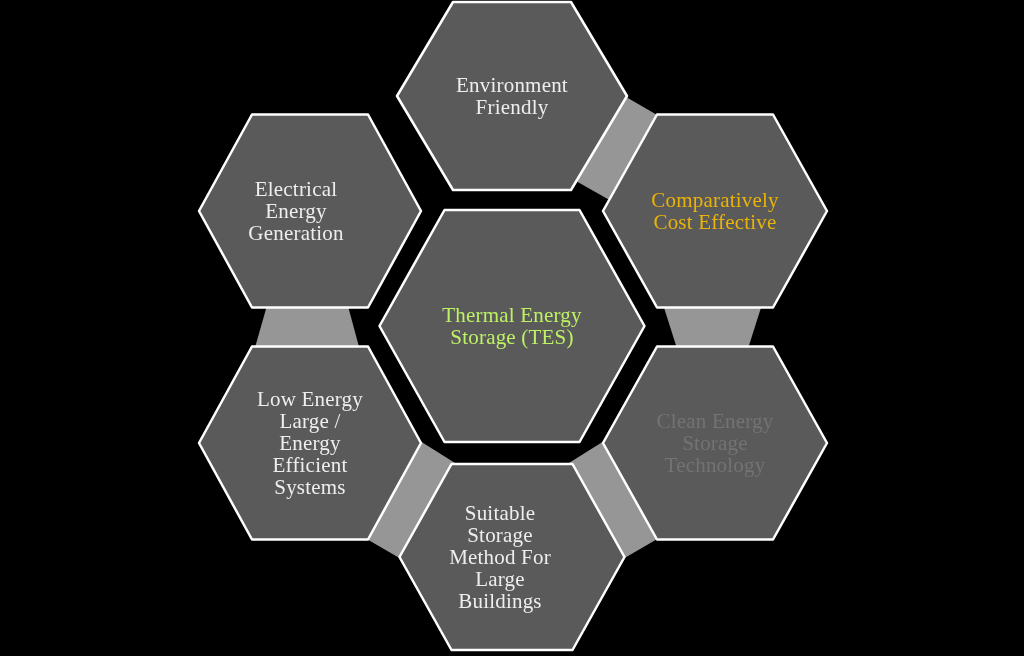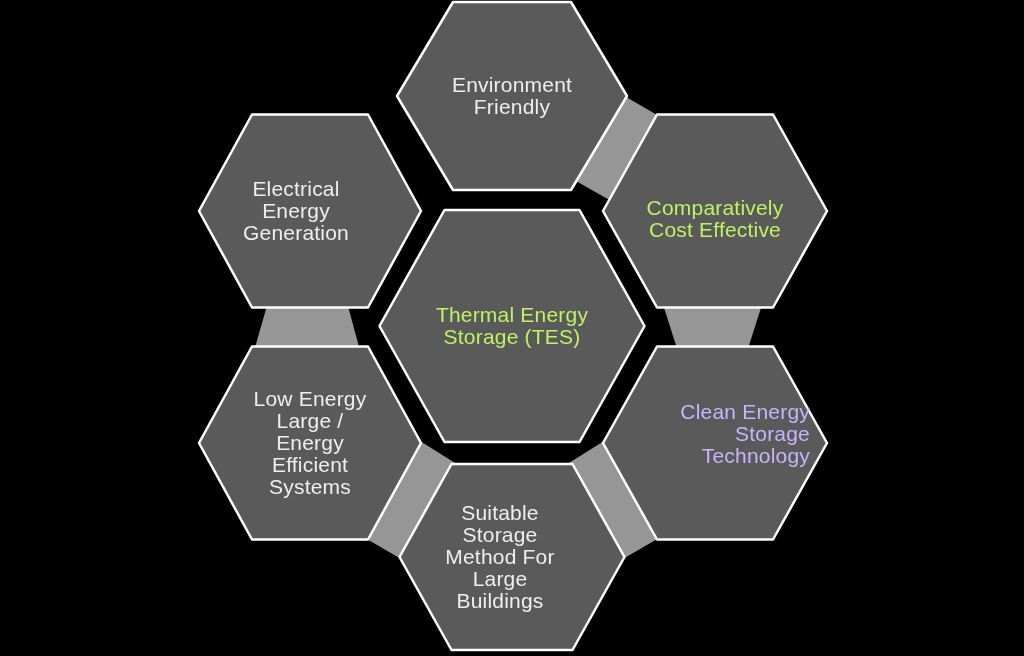--- a/index.html
+++ b/index.html
@@ -5,21 +5,21 @@
   html, body {
     margin: 0;
     padding: 0;
     background: #000000;
   }
   .stage {
     position: relative;
     width: 1024px;
     height: 656px;
     overflow: hidden;
-    font-family: Liberation Sans, sans-serif;
+    font-family: Liberation Serif, serif;
   }
   .stage svg {
     position: absolute;
     left: 0;
     top: 0;
   }
   .hex-label {
     position: absolute;
     transform: translate(-50%, -50%);
     text-align: center;
@@ -45,24 +45,24 @@
       <polygon points="603,443 657,346.5 773,346.5 827,443 773,539.5 657,539.5" fill="#5a5a5a" stroke="#ffffff" stroke-width="2.5" stroke-linejoin="round"></polygon>
       <polygon points="399.5,557 451.5,464 572.5,464 624.5,557 572.5,650 451.5,650" fill="#5a5a5a" stroke="#ffffff" stroke-width="2.5" stroke-linejoin="round"></polygon>
       <polygon points="199,443 252,346.5 368,346.5 421,443 368,539.5 252,539.5" fill="#5a5a5a" stroke="#ffffff" stroke-width="2.5" stroke-linejoin="round"></polygon>
       <polygon points="199,211 252,114.5 368,114.5 421,211 368,307.5 252,307.5" fill="#5a5a5a" stroke="#ffffff" stroke-width="2.5" stroke-linejoin="round"></polygon>
       <polygon points="379.5,326 444.5,210 579.5,210 644.5,326 579.5,442 444.5,442" fill="#5a5a5a" stroke="#ffffff" stroke-width="2.5" stroke-linejoin="round"></polygon>
     </svg>
 
   <div class="hex-label" style="left: 512px; top: 96px; width: 194px; color: rgb(238, 238, 238);">Environment
 Friendly</div>
 
-  <div class="hex-label" style="left: 715px; top: 211px; width: 190px; color: #bef264; margin-top: 8px;">Comparatively
+  <div class="hex-label" style="left: 715px; top: 211px; width: 190px; color: #eab308;">Comparatively
 Cost Effective</div>
 
-  <div class="hex-label" style="left: 715px; top: 434px; width: 190px; color: #c4b5fd; text-align: right;">Clean Energy
+  <div class="hex-label" style="left: 715px; top: 443px; width: 190px; color: #737373;">Clean Energy
 Storage
 Technology</div>
 
   <div class="hex-label" style="left: 500px; top: 557px; width: 193px; color: rgb(238, 238, 238);">Suitable
 Storage
 Method For
 Large
 Buildings</div>
 
   <div class="hex-label" style="left: 310px; top: 443px; width: 189px; color: rgb(238, 238, 238);">Low Energy

